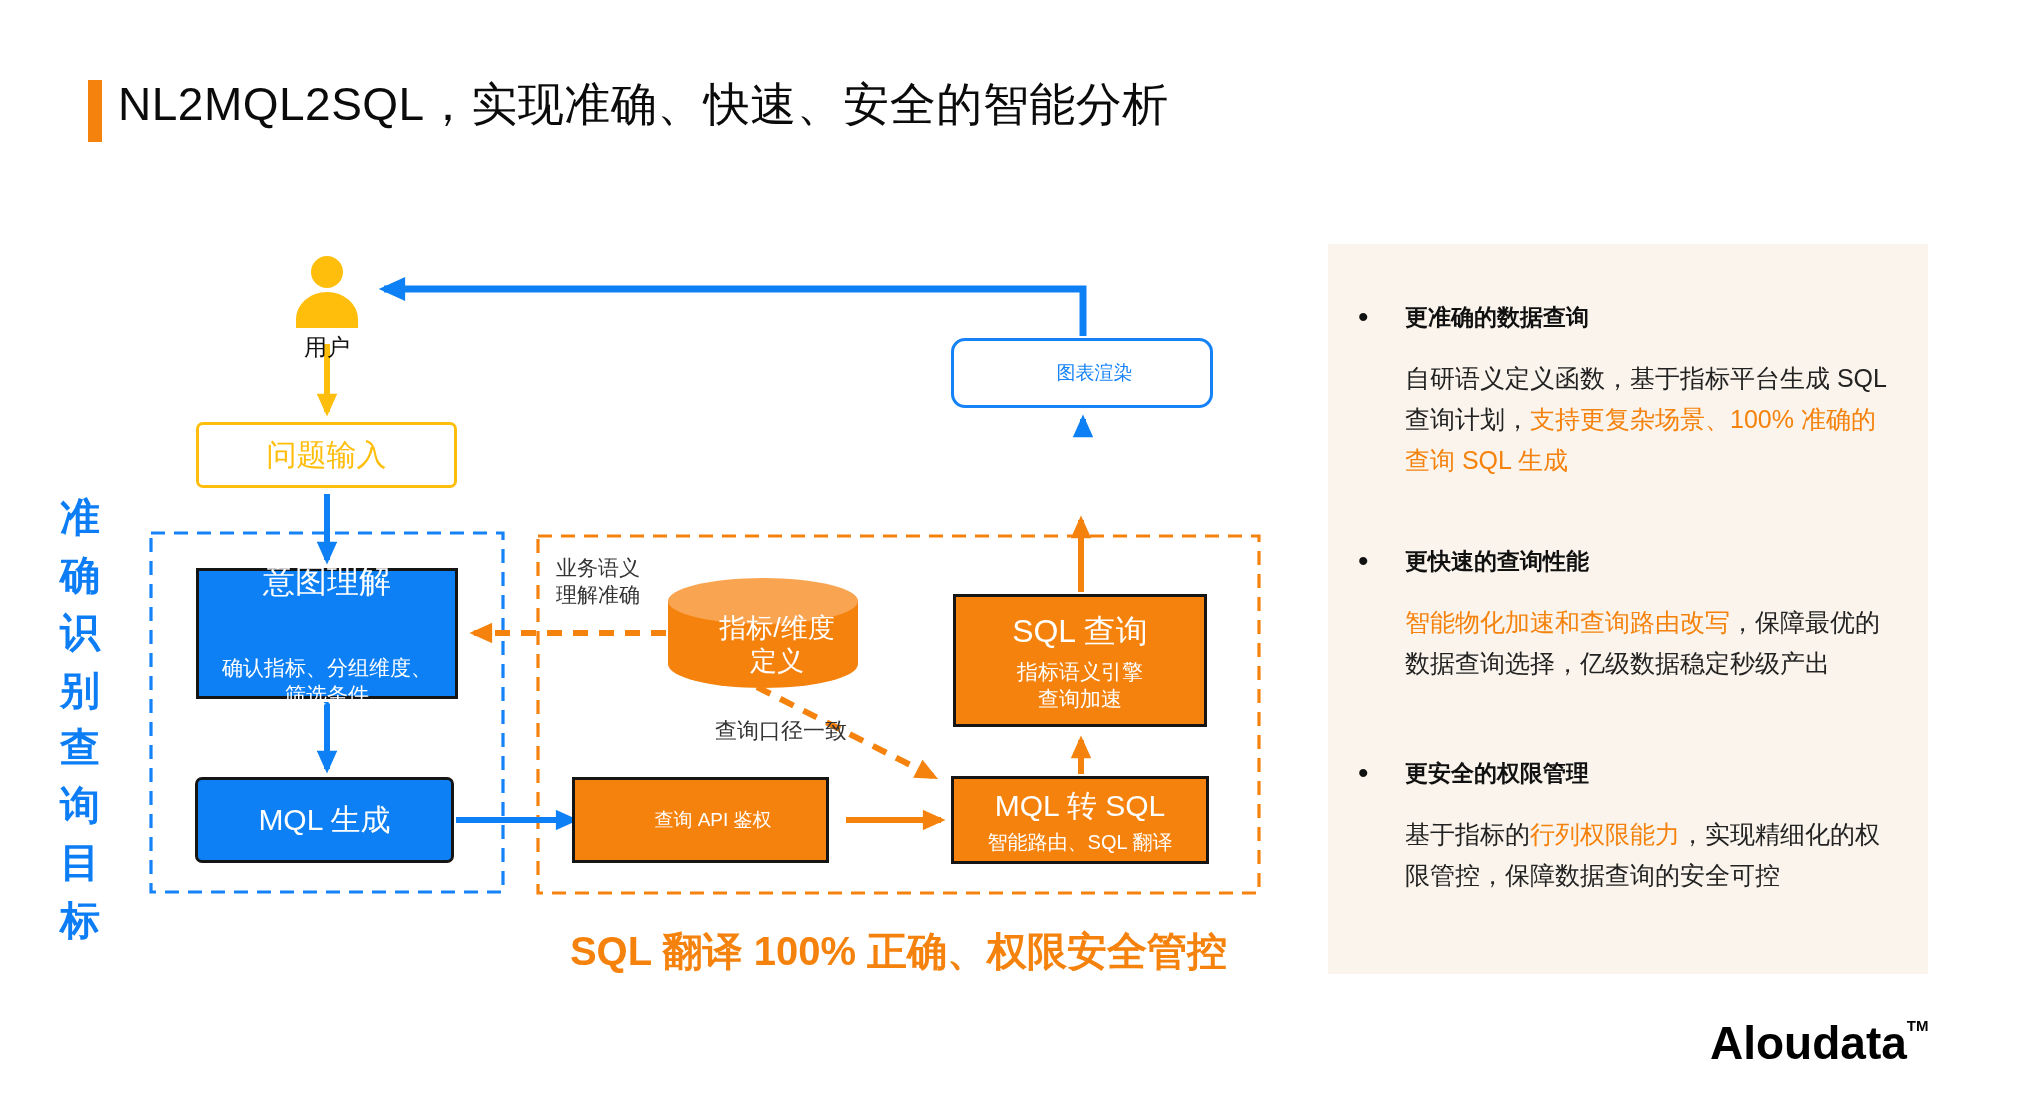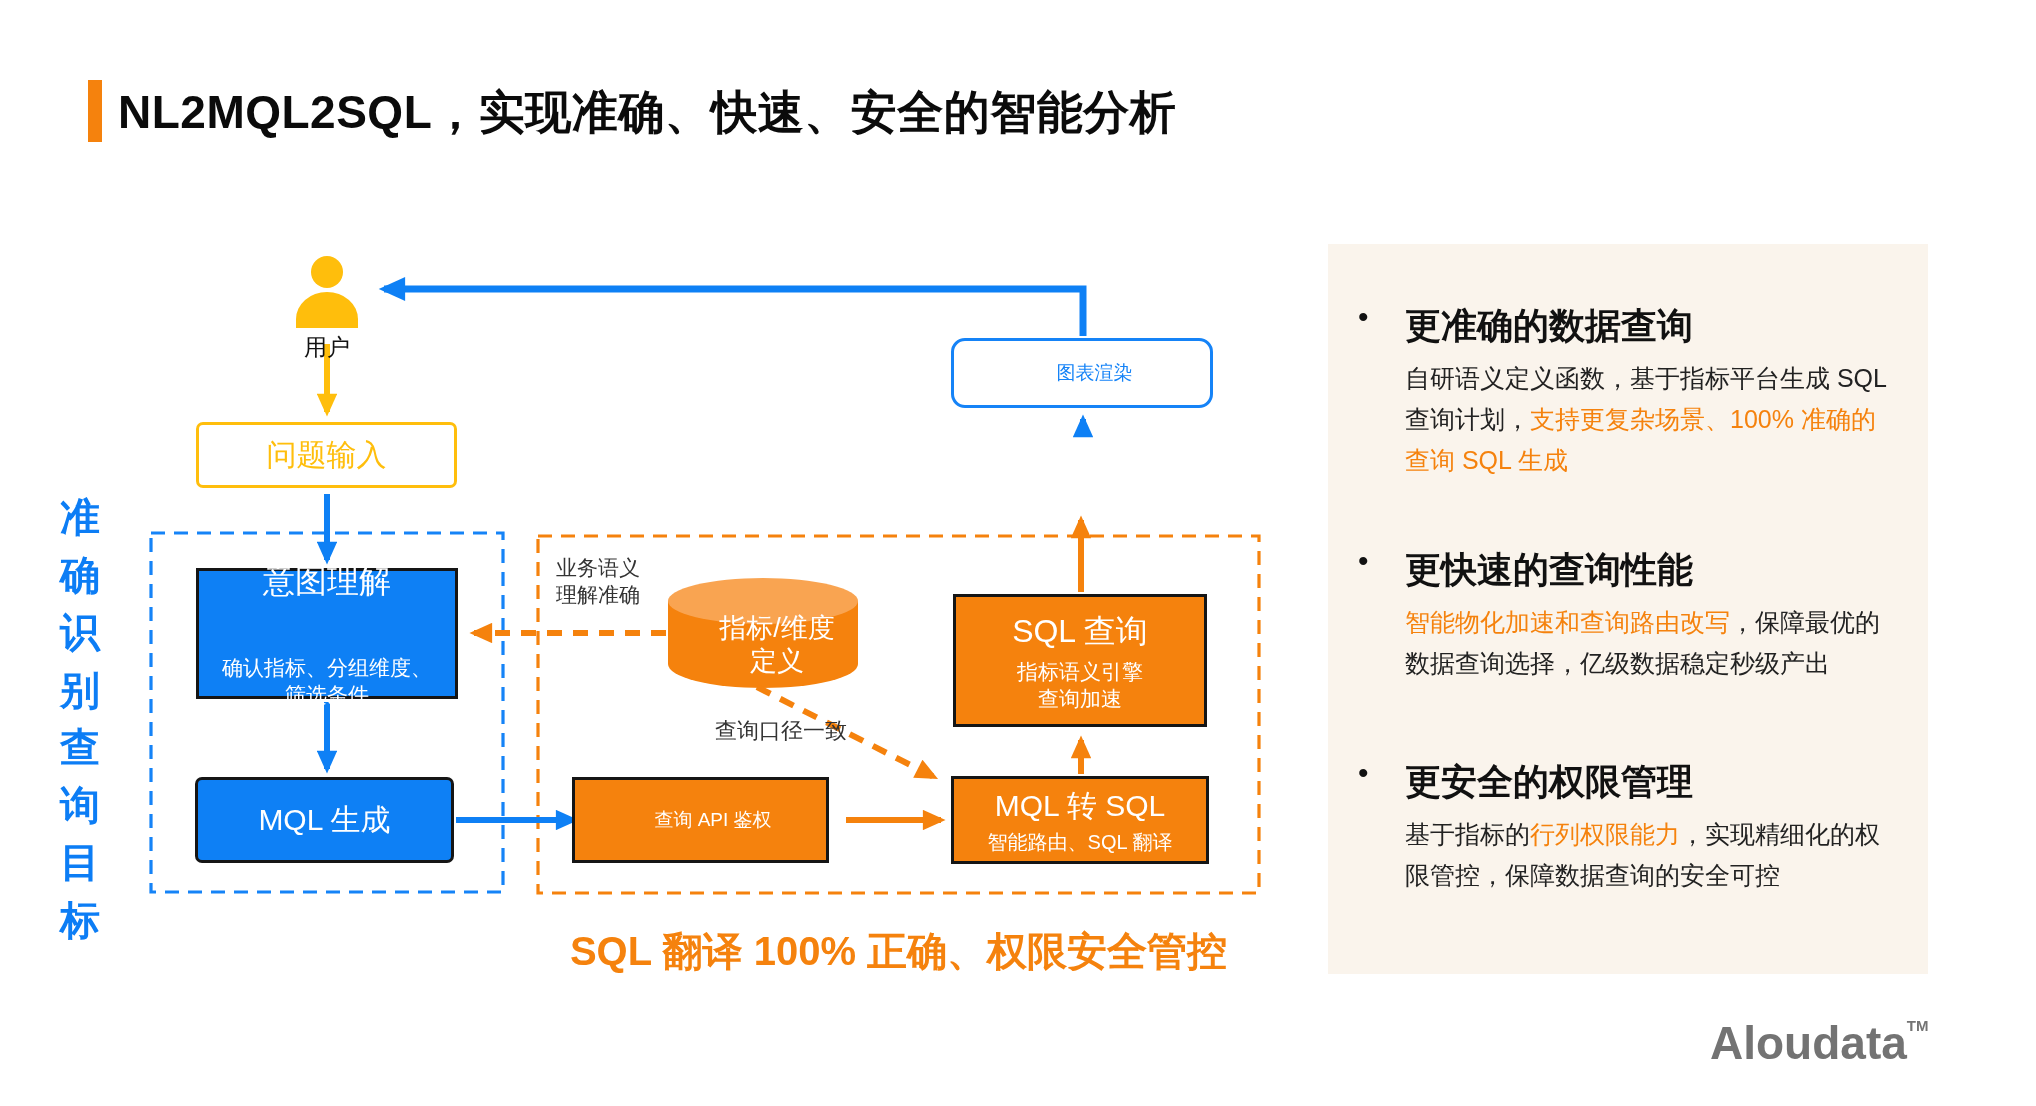--- a/index.html
+++ b/index.html
@@ -1,21 +1,21 @@
 <!DOCTYPE html>
 <html><head>
 <meta charset="utf-8">
 <style>
   html,body{margin:0;padding:0;background:#ffffff;}
   #root{position:relative;width:2036px;height:1106px;background:#ffffff;overflow:hidden;
         font-family:"Liberation Sans", sans-serif;}
   .abs{position:absolute;}
   #overlay{position:absolute;left:0;top:0;z-index:1;}
   .lay{z-index:2;}
-  .page-title{left:118px;top:82px;font-size:46px;font-weight:700;color:#0b0b0b;letter-spacing:0.5px;}
+  .page-title{left:118px;top:74px;font-size:46px;font-weight:400;color:#0b0b0b;letter-spacing:0.5px;}
   .accent-bar{left:88px;top:80px;width:14px;height:62px;background:#F5820D;}
   .vlabel{left:56px;top:489px;width:48px;font-size:40px;font-weight:700;color:#0C7DF5;
           line-height:57.5px;text-align:center;word-break:break-all;}
   .box{display:flex;flex-direction:column;align-items:center;justify-content:center;
        text-align:center;box-sizing:border-box;}
   .solid{border:3px solid #151515;color:#ffffff;}
   .blue-bg{background:#0E80F5;}
   .orange-bg{background:#F5820D;}
   .outline-blue{border:3px solid #1583F7;border-radius:14px;color:#1583F7;background:#ffffff;}
   .outline-yellow{border:3px solid #FFBE0C;border-radius:16px;color:#FFBE0C;background:#ffffff;}
@@ -26,24 +26,24 @@
   .sub20{font-size:20px;line-height:26px;white-space:pre-line;margin-top:2px;}
   .note{font-size:21px;line-height:27px;color:#333333;white-space:pre-line;}
   .cyl-label{left:668px;top:612px;width:218px;text-align:center;color:#ffffff;
              font-size:27px;line-height:33px;white-space:pre-line;}
   .caliber{left:671px;top:716px;width:220px;text-align:center;font-size:22px;color:#333333;}
   .user-label{left:292px;top:332px;width:70px;text-align:center;font-size:23px;color:#111111;}
   .caption{left:538px;top:924px;width:721px;text-align:center;font-size:40px;font-weight:700;color:#F5820D;}
   .panel{left:1328px;top:244px;width:600px;height:730px;background:#FAF4EC;}
   .bullet{position:absolute;left:0;right:0;}
   .dot{position:absolute;left:30px;top:4px;font-size:30px;color:#111111;}
-  .bh{position:absolute;left:77px;top:6px;font-size:36px;font-weight:700;color:#111111;white-space:nowrap;}
+  .bh{position:absolute;left:77px;top:6px;font-size:23px;font-weight:700;color:#111111;white-space:nowrap;}
   .bb{position:absolute;left:77px;top:62px;width:486px;font-size:25px;line-height:41px;color:#222222;}
   .seg-o{color:#F5820D;}
-  .logo{left:1710px;top:1016px;font-size:46px;font-weight:800;color:#737373;letter-spacing:0px;}
+  .logo{left:1710px;top:1016px;font-size:46px;font-weight:800;color:#000000;letter-spacing:0px;}
   .tm{font-size:15px;vertical-align:28px;font-weight:700;letter-spacing:0;}
 </style>
 </head>
 <body>
 
 <div id="root">
 
   <svg id="overlay" width="2036" height="1106" viewBox="0 0 2036 1106">
     <defs>
       <marker id="mb" viewBox="0 0 10 9" refX="8" refY="4.5" markerWidth="4" markerHeight="3.4" orient="auto" markerUnits="strokeWidth">

